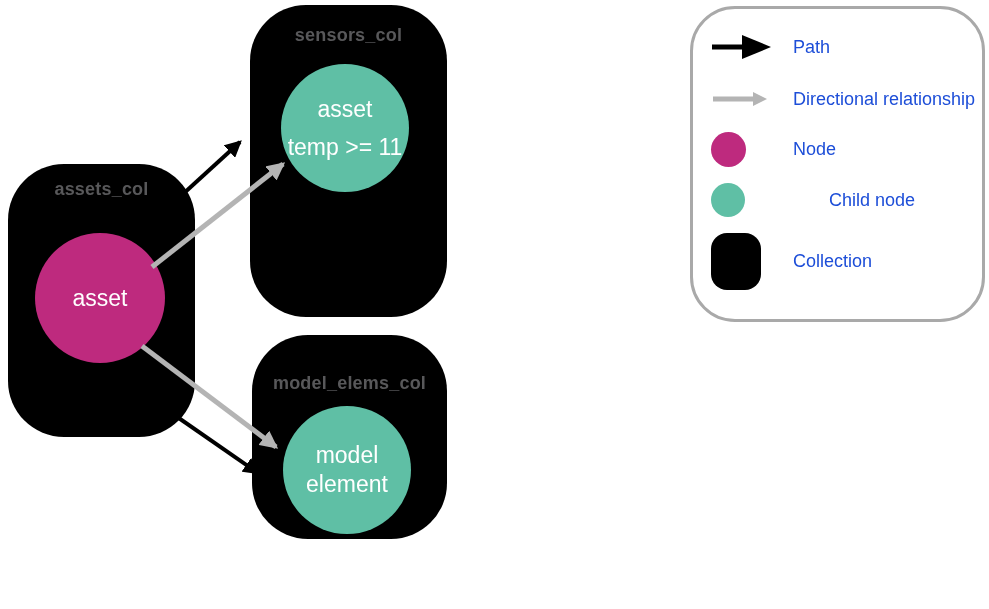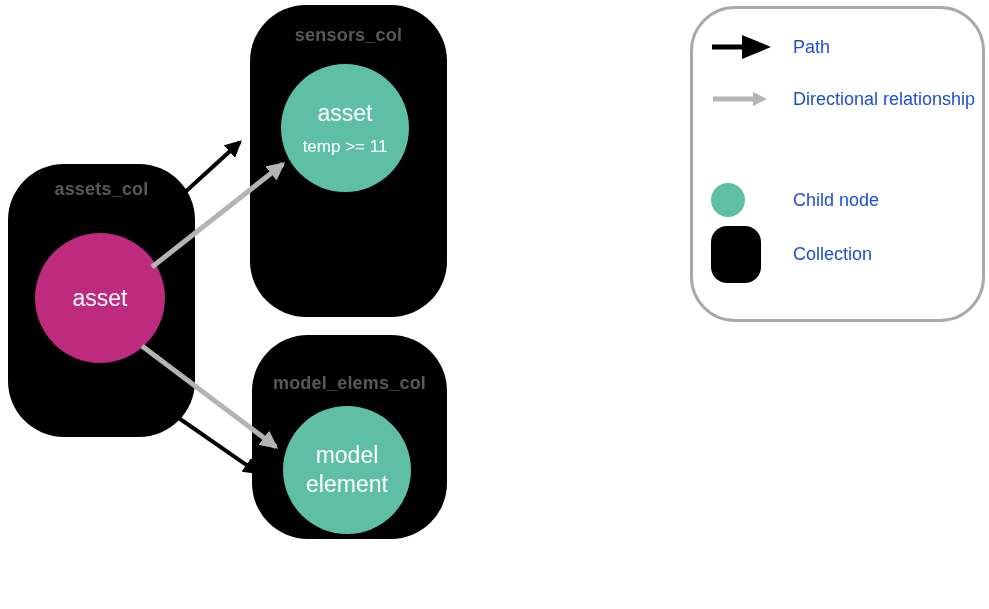--- a/index.html
+++ b/index.html
@@ -34,37 +34,37 @@
     position:absolute;border-radius:50%;
     display:flex;flex-direction:column;align-items:center;justify-content:center;
     color:var(--node-label);text-align:center;
   }
   .node-magenta{background:var(--node);}
   .node-teal{background:var(--child-node);}
   .circle-asset{left:27px;top:69px;width:130px;height:130px;}
   .circle-sensor{left:31px;top:59px;width:128px;height:128px;}
   .circle-model{left:31px;top:71px;width:128px;height:128px;}
   .node-label{font-size:23px;line-height:1.25;padding:0 12px;}
-  .node-sublabel{font-size:17px;margin-top:10px;}
+  .node-sublabel{font-size:23px;margin-top:10px;}
   .arrows{position:absolute;left:0;top:0;width:989px;height:609px;pointer-events:none;}
   .arrow-black{stroke:var(--path-arrow);stroke-width:4;}
   .arrow-gray{stroke:var(--dir-arrow);stroke-width:5;}
   .mk-black{fill:var(--path-arrow);}
   .mk-gray{fill:var(--dir-arrow);}
   .legend{
     position:absolute;left:690px;top:6px;width:295px;height:316px;
     box-sizing:border-box;border:3.5px solid var(--legend-border);
     border-radius:45px;background:#fff;
   }
   .legend-row{position:absolute;left:18px;height:40px;display:flex;align-items:center;}
   .legend-row-1{top:18px;}
   .legend-row-2{top:70px;}
   .legend-row-3{top:120px;}
-  .legend-row-4{top:171px;}
-  .legend-row-5{top:215px;height:60px;}
+  .legend-row-4{top:171px;gap:36px;}
+  .legend-row-5{top:222px;height:60px;}
   .legend-symbol{width:66px;display:flex;align-items:center;}
   .legend-label{margin-left:16px;font-size:18px;color:#1d4ed8;white-space:nowrap;}
   .legend-circle-node{width:35px;height:35px;border-radius:50%;background:var(--node);}
   .legend-circle-child{width:34px;height:34px;border-radius:50%;background:var(--child-node);}
   .legend-collection{width:50px;height:57px;border-radius:16px;background:var(--collection);}
 </style>
 </head>
 <body>
 
 <div class="canvas">
@@ -121,20 +121,26 @@
     <div class="legend-row legend-row-2">
       <div class="legend-symbol">
         <svg width="58" height="18" viewBox="0 0 58 18" xmlns="http://www.w3.org/2000/svg">
           <line class="arrow-gray" x1="2" y1="9" x2="44" y2="9"></line>
           <polygon class="mk-gray" points="42,2 56,9 42,16"></polygon>
         </svg>
       </div>
       <div class="legend-label">Directional relationship</div>
     </div>
 
+    <div class="legend-row legend-row-3">
+      <div class="legend-symbol">
+        <div class="legend-circle-node"></div>
+      </div>
+      <div class="legend-label">Node</div>
+    </div>
 
     <div class="legend-row legend-row-4">
       <div class="legend-symbol">
         <div class="legend-circle-child"></div>
       </div>
       <div class="legend-label">Child node</div>
     </div>
 
     <div class="legend-row legend-row-5">
       <div class="legend-symbol">

